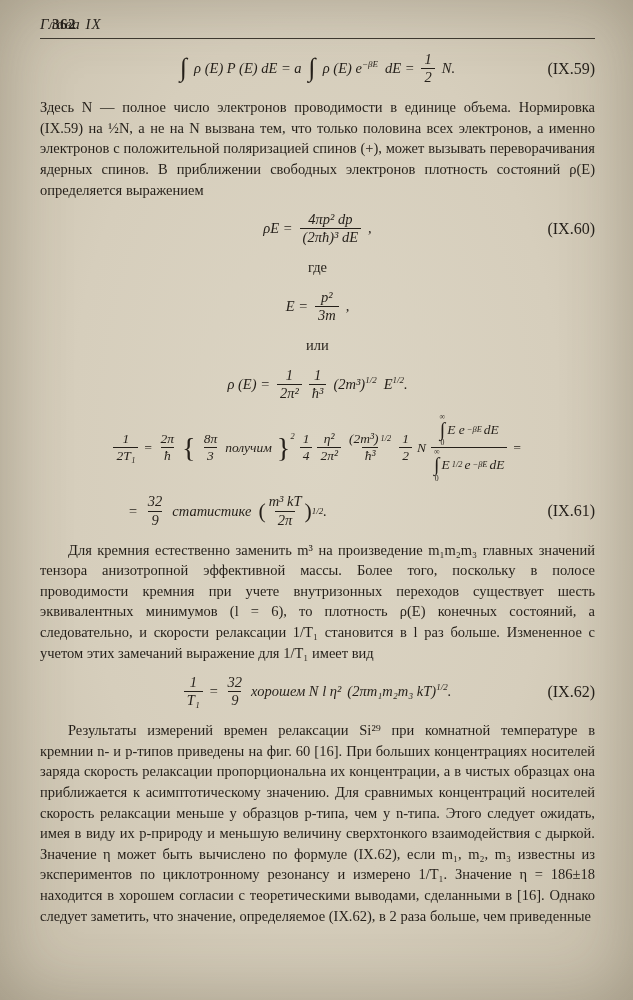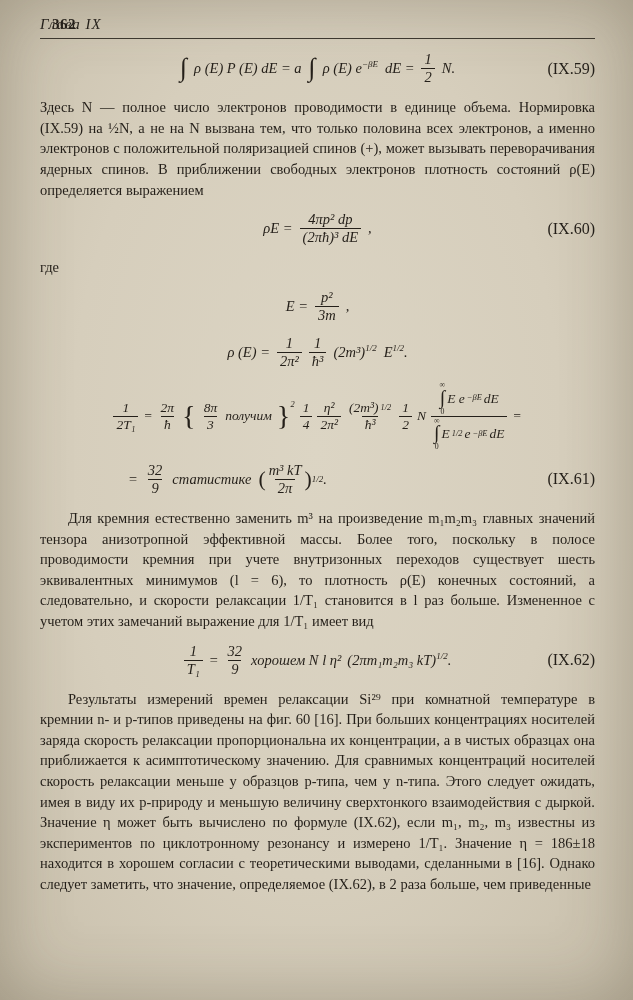--- a/index.html
+++ b/index.html
@@ -10,21 +10,21 @@
     color:#241f19;
     font-family:"Liberation Serif","DejaVu Serif","DejaVu Sans",serif;
     padding:16px 38px 26px 40px;
   }
   .pagehead { position:relative; height:22px; border-bottom:1.3px solid #3d382f; margin-bottom:12px; }
   .pnum { position:absolute; left:12px; top:0; font-size:15px; font-weight:bold; letter-spacing:.5px; }
   .chapter { position:absolute; left:0; right:0; top:0; text-align:left; font-style:italic; font-size:15px; letter-spacing:1px; }
 
   p { margin:0 0 5px 0; text-align:justify; font-size:14.5px; line-height:1.42; }
   .indent { text-indent:28px; }
-  .connector { text-align:left; margin:2px 0 2px 0; }
+  .connector { text-align:center; margin:2px 0 2px 0; }
 
   sup { font-size:.62em; line-height:0; font-style:italic; }
   sub { font-size:.62em; line-height:0; font-style:italic; }
 
   .eq {
     position:relative; width:100%; box-sizing:border-box;
     display:flex; align-items:center; justify-content:center; gap:7px;
     margin:11px 0; font-size:14.5px; font-style:italic; white-space:nowrap;
   }
   .eqtag { position:absolute; right:0; top:50%; transform:translateY(-50%); font-style:normal; font-size:16px; }
@@ -88,20 +88,21 @@
 
   <div class="eq">
     <span>E =</span>
     <span class="frac">
       <span class="num">p²</span>
       <span class="den">3m</span>
     </span>
     <span>,</span>
   </div>
 
+  <p class="connector">или</p>
 
   <div class="eq">
     <span>ρ (E) =</span>
     <span class="frac">
       <span class="num">1</span>
       <span class="den">2π²</span>
     </span>
     <span class="frac">
       <span class="num">1</span>
       <span class="den">ħ³</span>

